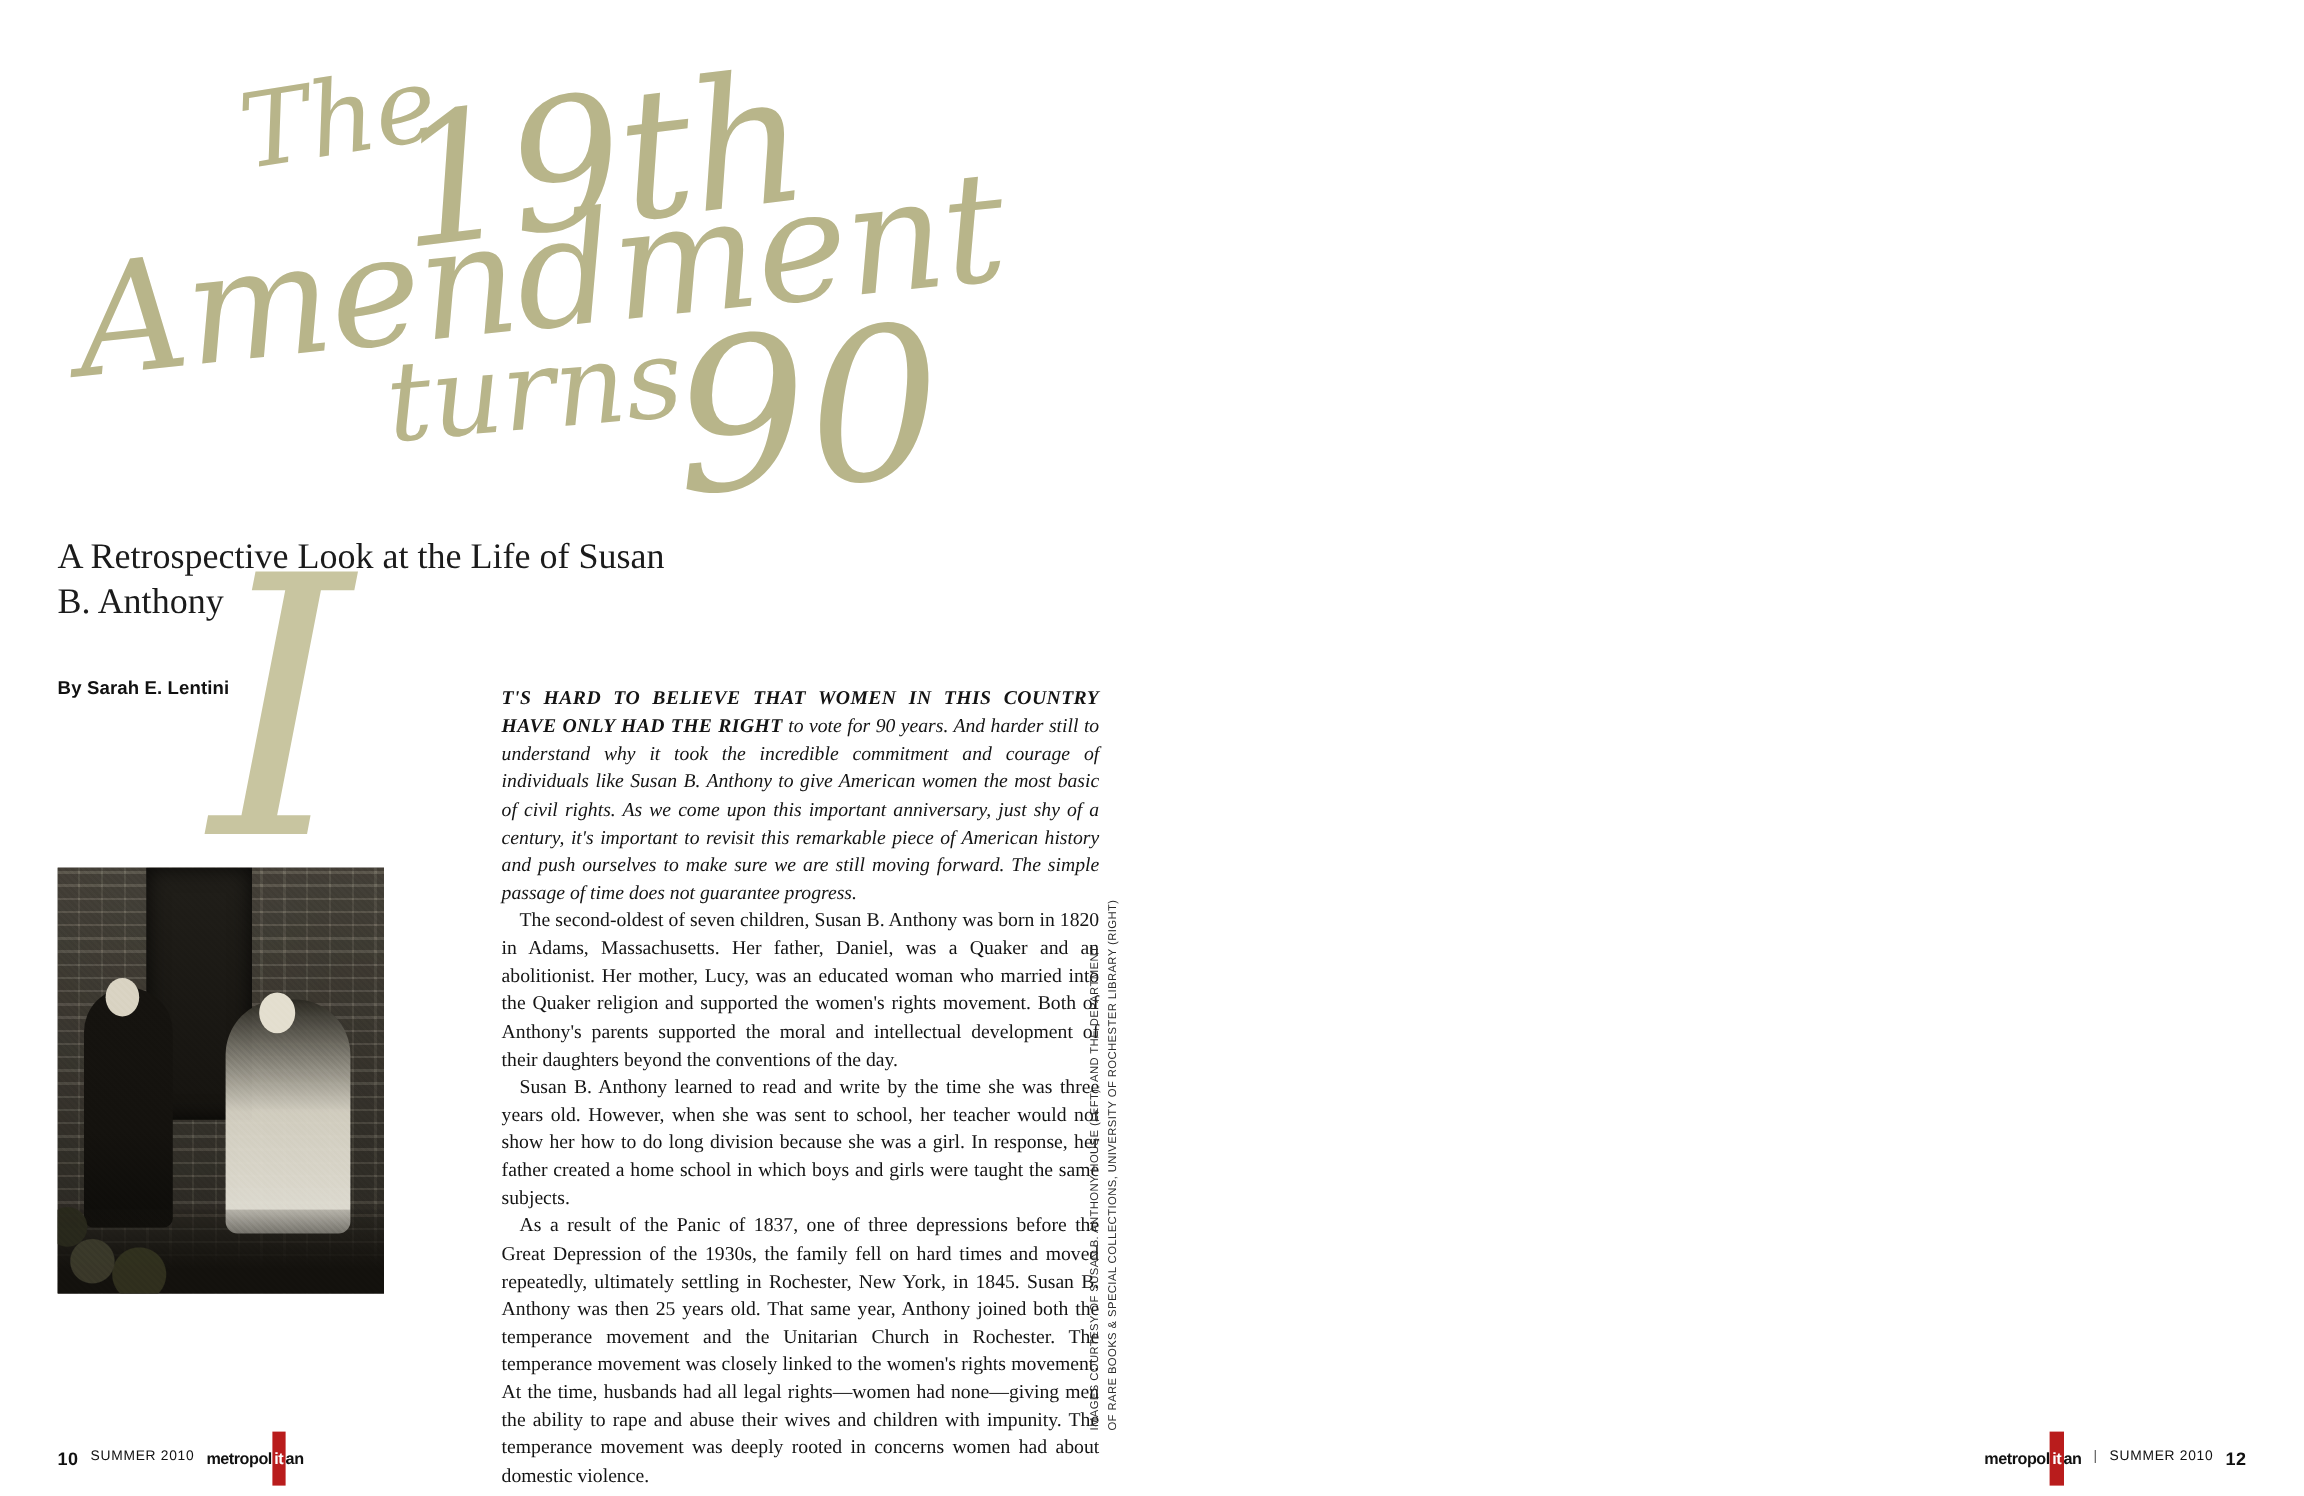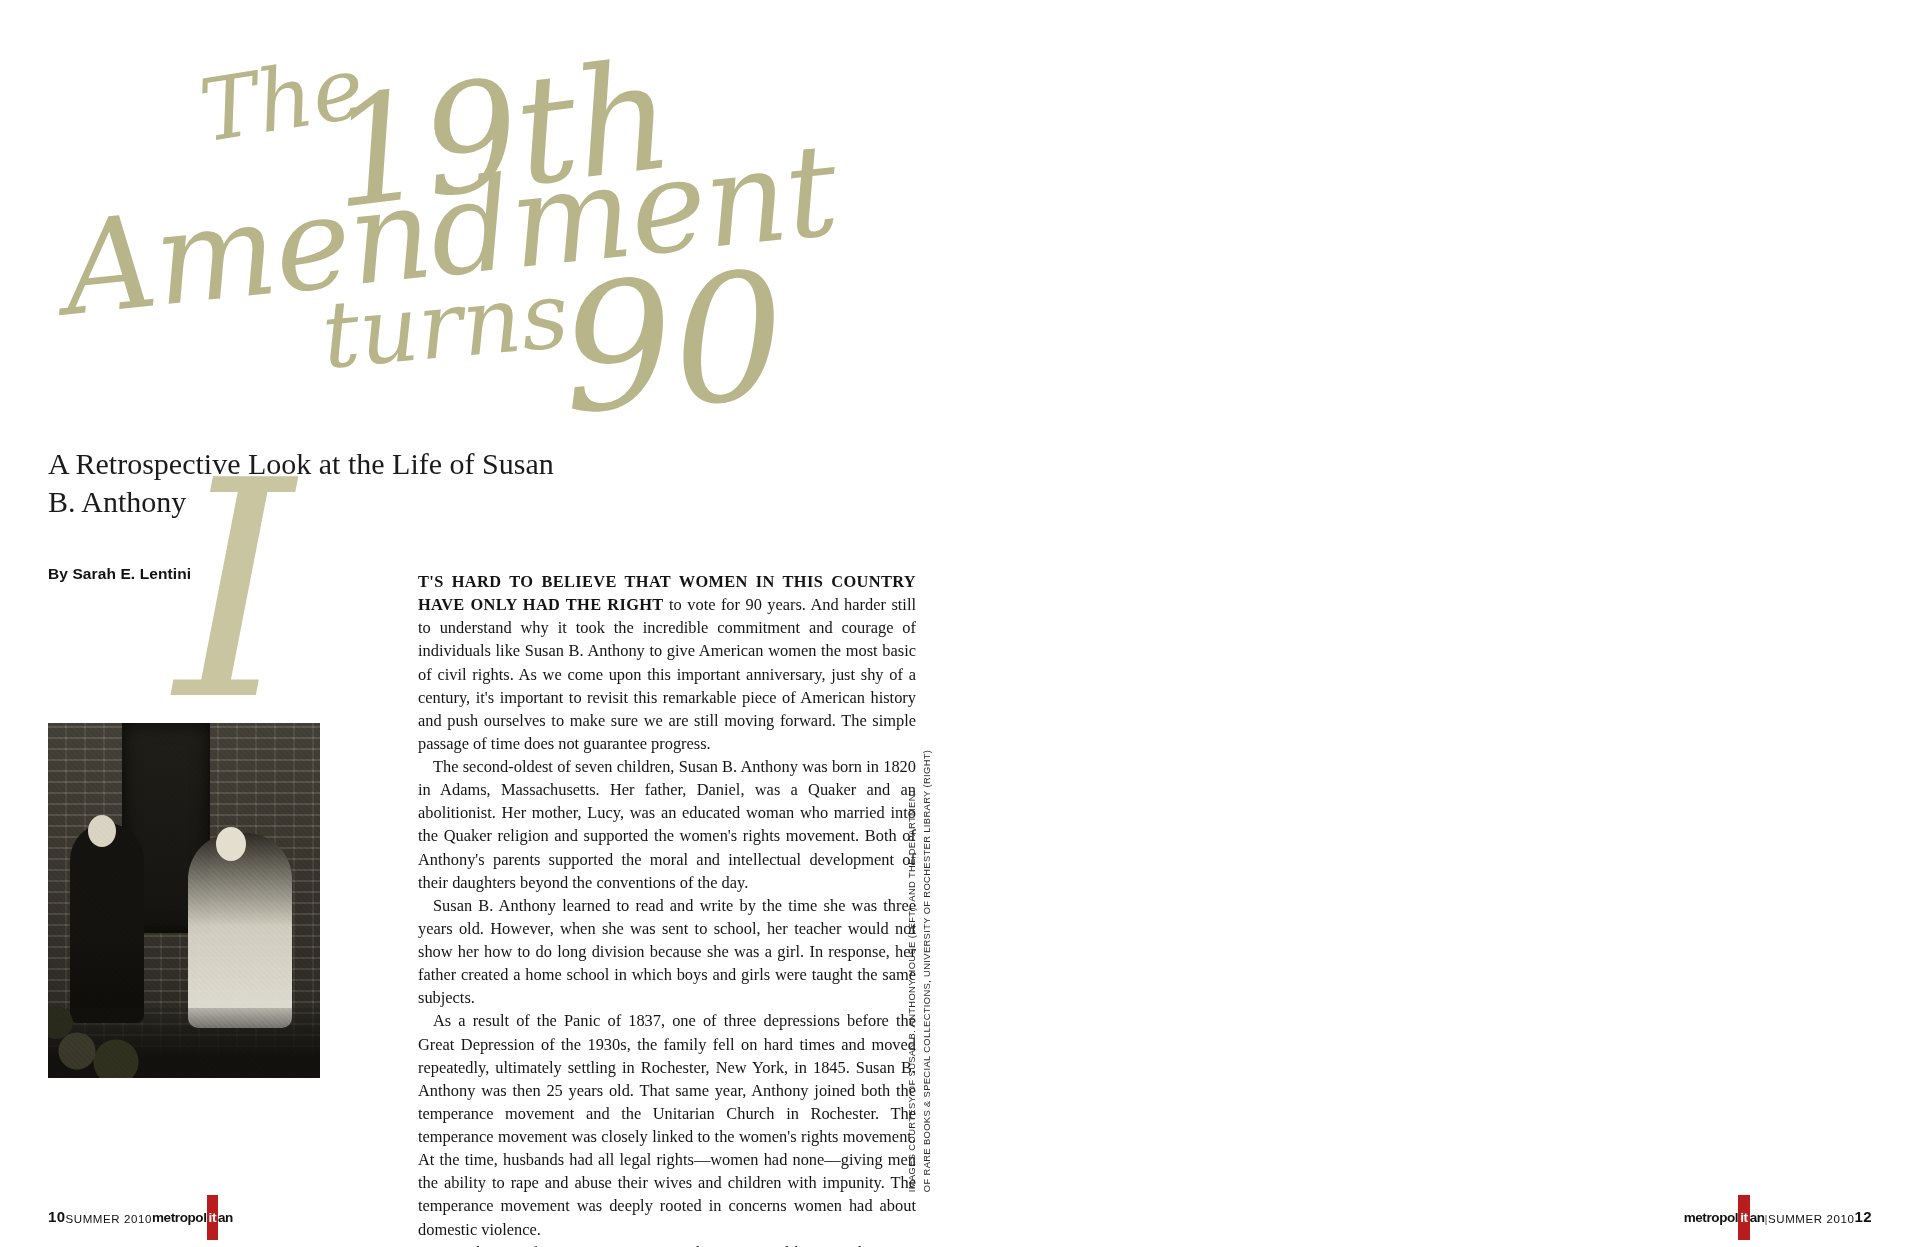--- a/index.html
+++ b/index.html
@@ -174,21 +174,21 @@
     left: 418px;
     top: 570px;
     width: 498px;
     font-family: "Liberation Serif", serif;
     font-size: 16.4px;
     line-height: 1.41;
     color: #141414;
     text-align: justify;
   }
   .bodycol p { margin: 0; text-indent: 15px; }
-  .bodycol p.first { text-indent: 0; }
+  .bodycol p.first { text-indent: 0; font-style: italic; }
   .bodycol p.first .smallcaps {
     font-variant: small-caps;
     font-weight: 600;
     letter-spacing: 0.35px;
   }
 
   
   .credit-vert {
     position: absolute;
     left: 934px;
@@ -205,22 +205,22 @@
   .credit-vert div { display: block; }
 
   
   .folio {
     position: absolute;
     bottom: 22px;
     font-family: "Liberation Sans", sans-serif;
     font-size: 13px;
     color: #111;
     display: flex;
-    align-items: flex-end;
-    gap: 0;
+    align-items: flex-start;
+    gap: 10px;
     letter-spacing: 0.4px;
   }
   .folio-left  { left: 48px; }
   .folio-right { right: 48px; }
   .folio .num { font-weight: bold; font-size: 15px; }
   .folio .issue { font-size: 11.5px; letter-spacing: 0.6px; }
   .folio .logo {
     font-family: "Liberation Sans", sans-serif;
     font-weight: bold;
     font-size: 13.5px;

